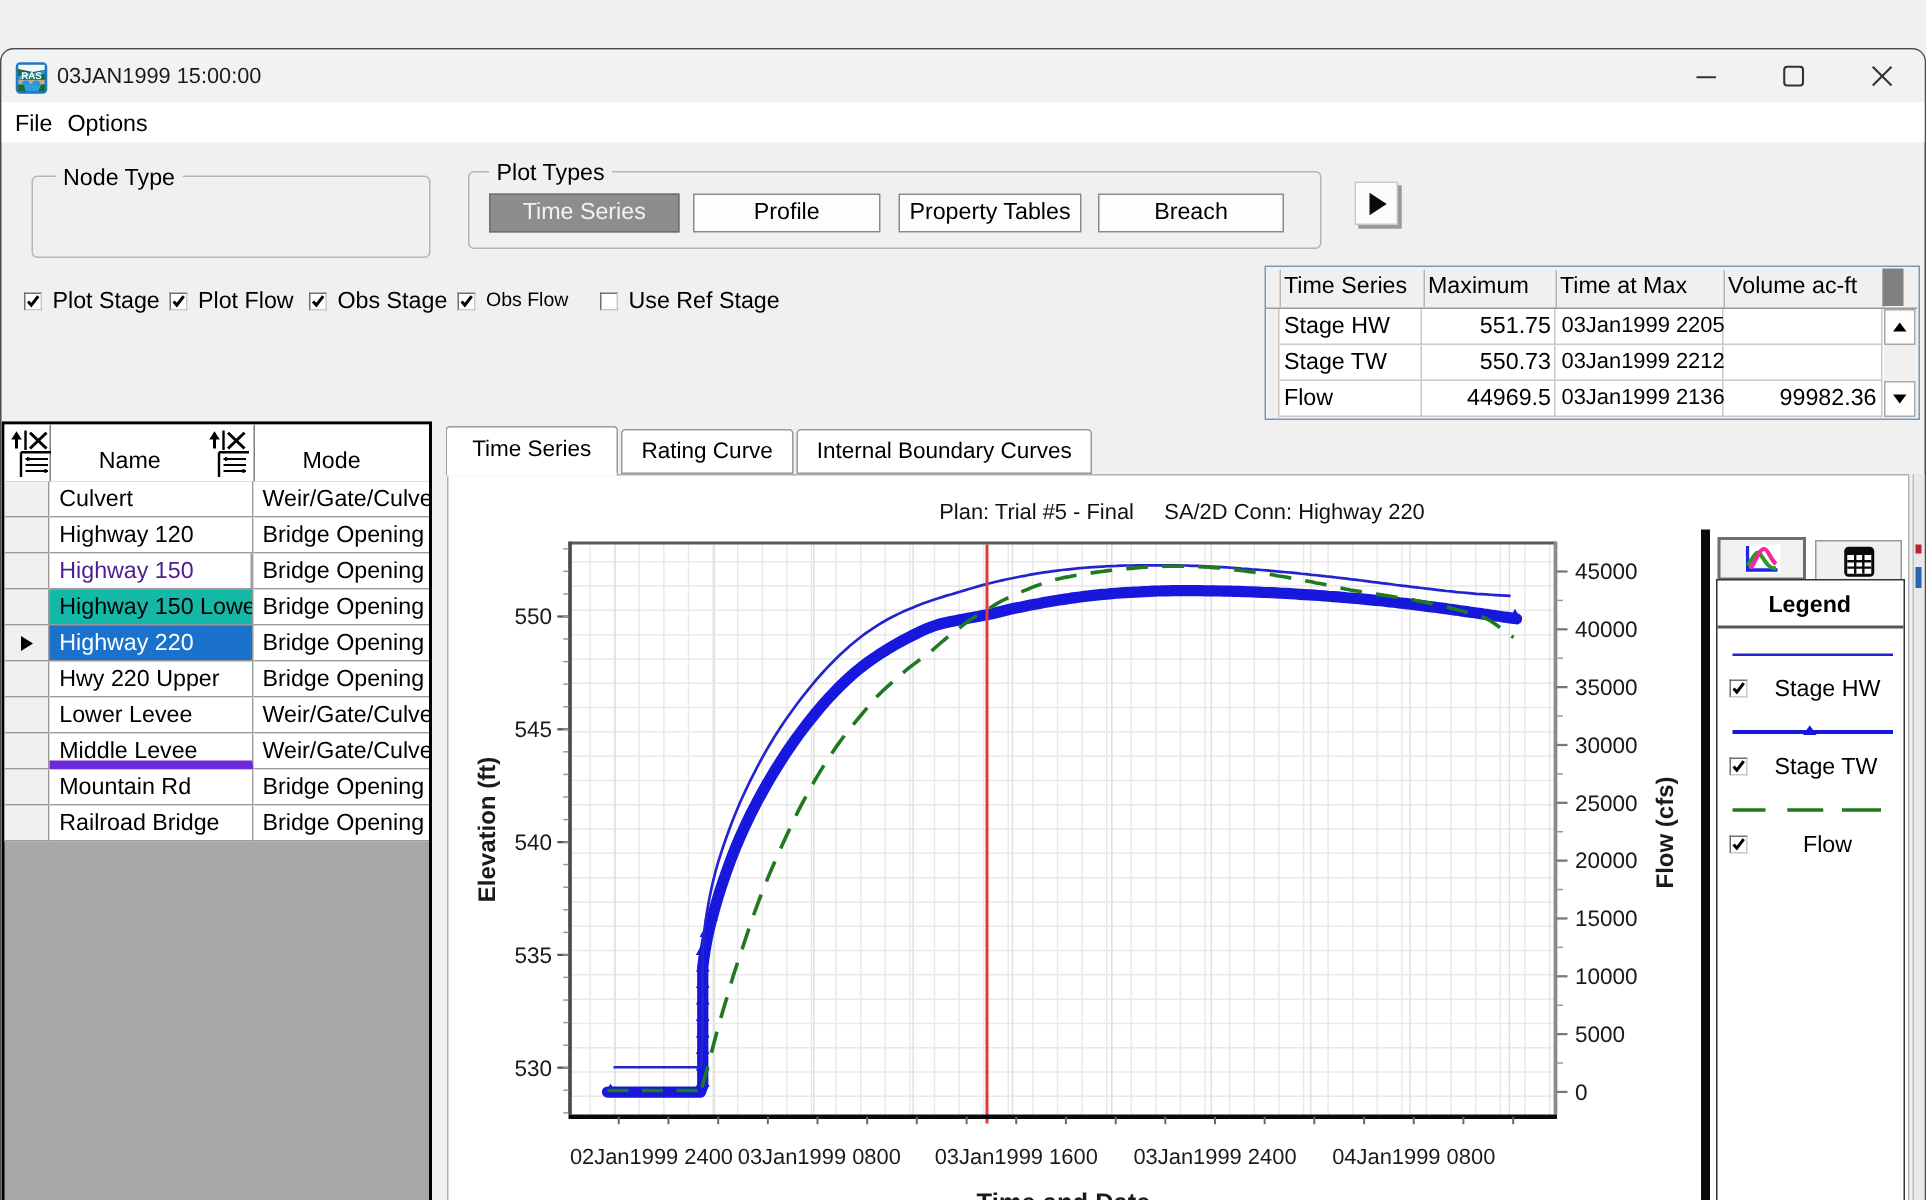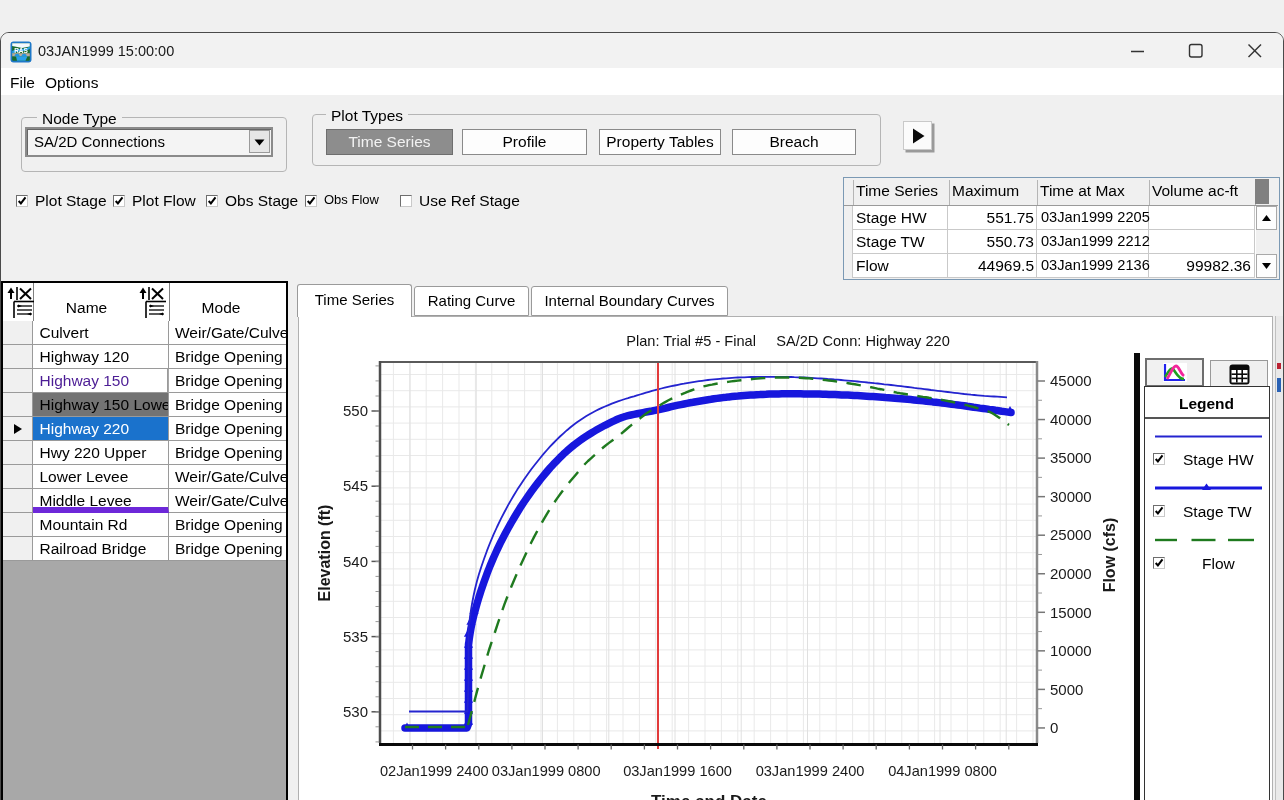--- a/index.html
+++ b/index.html
@@ -28,27 +28,20 @@
  <line x1="133.5" y1="7.5" x2="146" y2="20" stroke="#333" stroke-width="1.4"></line>
  <line x1="146" y1="7.5" x2="133.5" y2="20" stroke="#333" stroke-width="1.4"></line>
 </svg>
 
 <div style="position:absolute;left:0;top:35px;width:1284px;height:27px;background:#ffffff;"></div>
 <div style="position:absolute;left:9px;top:41px;font-size:15.5px;">File</div>
 <div style="position:absolute;left:44px;top:41px;font-size:15.5px;">Options</div>
 
 <div style="position:absolute;left:20px;top:84px;width:266px;height:55px;border:1px solid #b5b5b5;border-radius:4px;box-sizing:border-box;"></div>
 <div style="position:absolute;left:36px;top:77px;background:#f0f0f0;padding:0 5px;font-size:15.5px;">Node Type</div>
-<div style="position:absolute;left:24px;top:93.5px;width:248px;height:30px;background:#f4f4f4;border:2px solid #8a8a8a;box-shadow:inset 1px 1px 0 #666;box-sizing:border-box;">
-  <div style="position:absolute;left:7px;top:4px;font-size:15px;">SA/2D Connections</div>
-  <div style="position:absolute;right:1px;top:1px;width:21px;height:23px;background:#e6e6e6;border:1px solid #9a9a9a;box-sizing:border-box;"></div>
-  <svg width="11" height="7" viewBox="0 0 11 7" style="position:absolute;right:6px;top:10px">
-        <path d="M0.5,0.5 L10.5,0.5 L5.5,6.5 Z" fill="#000"></path>
-      </svg>
-</div>
 
 <div style="position:absolute;left:311px;top:81px;width:569px;height:52px;border:1px solid #b5b5b5;border-radius:4px;box-sizing:border-box;"></div>
 <div style="position:absolute;left:325px;top:74px;background:#f0f0f0;padding:0 5px;font-size:15.5px;">Plot Types</div>
 <div style="position:absolute;left:325px;top:96px;width:127px;height:26px;background:#8d8d8d;border:1px solid #6e6e6e;box-sizing:border-box;color:#f2f2f2;font-size:15.5px;text-align:center;line-height:24px;">Time Series</div>
 <div style="position:absolute;left:461px;top:96px;width:125px;height:26px;background:#fdfdfd;border:1px solid #8a8a8a;box-sizing:border-box;font-size:15.5px;text-align:center;line-height:24px;">Profile</div>
 <div style="position:absolute;left:598px;top:96px;width:122px;height:26px;background:#fdfdfd;border:1px solid #8a8a8a;box-sizing:border-box;font-size:15.5px;text-align:center;line-height:24px;">Property Tables</div>
 <div style="position:absolute;left:731px;top:96px;width:124px;height:26px;background:#fdfdfd;border:1px solid #8a8a8a;box-sizing:border-box;font-size:15.5px;text-align:center;line-height:24px;">Breach</div>
 
 <div style="position:absolute;left:902px;top:88px;width:29px;height:29px;background:#fbfbfb;border:1px solid #c9c9c9;box-sizing:border-box;box-shadow:2.5px 2.5px 0 #9a9a9a;"></div>
 <svg width="13" height="16" viewBox="0 0 13 16" style="position:absolute;left:911px;top:95px">
@@ -318,21 +311,21 @@
 <div style="position:absolute;left:0;top:38px;width:29.5px;height:24px;background:#f0f0f0;border-bottom:1px solid #9a9a9a;border-right:1px solid #9a9a9a;box-sizing:border-box;"></div>
 <div style="position:absolute;left:29.5px;top:38px;width:136.5px;height:24px;background:#fff;color:#000;border-bottom:1px solid #9a9a9a;border-right:1px solid #9a9a9a;box-sizing:border-box;font-size:15.5px;line-height:23px;padding-left:7px;white-space:nowrap;overflow:hidden;">Culvert</div>
 <div style="position:absolute;left:166px;top:38px;width:117px;height:24px;background:#fff;border-bottom:1px solid #9a9a9a;box-sizing:border-box;font-size:15.5px;line-height:23px;padding-left:6px;white-space:nowrap;overflow:hidden;">Weir/Gate/Culve</div>
 <div style="position:absolute;left:0;top:62px;width:29.5px;height:24px;background:#f0f0f0;border-bottom:1px solid #9a9a9a;border-right:1px solid #9a9a9a;box-sizing:border-box;"></div>
 <div style="position:absolute;left:29.5px;top:62px;width:136.5px;height:24px;background:#fff;color:#000;border-bottom:1px solid #9a9a9a;border-right:1px solid #9a9a9a;box-sizing:border-box;font-size:15.5px;line-height:23px;padding-left:7px;white-space:nowrap;overflow:hidden;">Highway 120</div>
 <div style="position:absolute;left:166px;top:62px;width:117px;height:24px;background:#fff;border-bottom:1px solid #9a9a9a;box-sizing:border-box;font-size:15.5px;line-height:23px;padding-left:6px;white-space:nowrap;overflow:hidden;">Bridge Opening</div>
 <div style="position:absolute;left:0;top:86px;width:29.5px;height:24px;background:#f0f0f0;border-bottom:1px solid #9a9a9a;border-right:1px solid #9a9a9a;box-sizing:border-box;"></div>
 <div style="position:absolute;left:29.5px;top:86px;width:135px;height:24px;background:#fff;color:#4c1d95;border-bottom:1px solid #9a9a9a;border-right:1px solid #9a9a9a;box-sizing:border-box;font-size:15.5px;line-height:23px;padding-left:7px;white-space:nowrap;overflow:hidden;">Highway 150</div>
 <div style="position:absolute;left:166px;top:86px;width:117px;height:24px;background:#fff;border-bottom:1px solid #9a9a9a;box-sizing:border-box;font-size:15.5px;line-height:23px;padding-left:6px;white-space:nowrap;overflow:hidden;">Bridge Opening</div>
 <div style="position:absolute;left:0;top:110px;width:29.5px;height:24px;background:#f0f0f0;border-bottom:1px solid #9a9a9a;border-right:1px solid #9a9a9a;box-sizing:border-box;"></div>
-<div style="position:absolute;left:29.5px;top:110px;width:136.5px;height:24px;background:#737373;color:#000;border-bottom:1px solid #9a9a9a;border-right:1px solid #9a9a9a;box-sizing:border-box;font-size:15.5px;line-height:23px;padding-left:7px;white-space:nowrap;overflow:hidden;">Highway 150 Lowe</div>
+<div style="position:absolute;left:29.5px;top:110px;width:136.5px;height:24px;background:#14b8a6;color:#000;border-bottom:1px solid #9a9a9a;border-right:1px solid #9a9a9a;box-sizing:border-box;font-size:15.5px;line-height:23px;padding-left:7px;white-space:nowrap;overflow:hidden;">Highway 150 Lowe</div>
 <div style="position:absolute;left:166px;top:110px;width:117px;height:24px;background:#fff;border-bottom:1px solid #9a9a9a;box-sizing:border-box;font-size:15.5px;line-height:23px;padding-left:6px;white-space:nowrap;overflow:hidden;">Bridge Opening</div>
 <div style="position:absolute;left:0;top:134px;width:29.5px;height:24px;background:#f0f0f0;border-bottom:1px solid #9a9a9a;border-right:1px solid #9a9a9a;box-sizing:border-box;"></div>
 <svg width="12" height="12" viewBox="0 0 12 12" style="position:absolute;left:9px;top:140px">
         <path d="M2,1 L10,6 L2,11 Z" fill="#000"></path>
       </svg>
 <div style="position:absolute;left:29.5px;top:134px;width:136.5px;height:24px;background:#1a72cc;color:#fff;border-bottom:1px solid #9a9a9a;border-right:1px solid #9a9a9a;box-sizing:border-box;font-size:15.5px;line-height:23px;padding-left:7px;white-space:nowrap;overflow:hidden;">Highway 220</div>
 <div style="position:absolute;left:166px;top:134px;width:117px;height:24px;background:#fff;border-bottom:1px solid #9a9a9a;box-sizing:border-box;font-size:15.5px;line-height:23px;padding-left:6px;white-space:nowrap;overflow:hidden;">Bridge Opening</div>
 <div style="position:absolute;left:0;top:158px;width:29.5px;height:24px;background:#f0f0f0;border-bottom:1px solid #9a9a9a;border-right:1px solid #9a9a9a;box-sizing:border-box;"></div>
 <div style="position:absolute;left:29.5px;top:158px;width:136.5px;height:24px;background:#fff;color:#000;border-bottom:1px solid #9a9a9a;border-right:1px solid #9a9a9a;box-sizing:border-box;font-size:15.5px;line-height:23px;padding-left:7px;white-space:nowrap;overflow:hidden;">Hwy 220 Upper</div>
 <div style="position:absolute;left:166px;top:158px;width:117px;height:24px;background:#fff;border-bottom:1px solid #9a9a9a;box-sizing:border-box;font-size:15.5px;line-height:23px;padding-left:6px;white-space:nowrap;overflow:hidden;">Bridge Opening</div>

